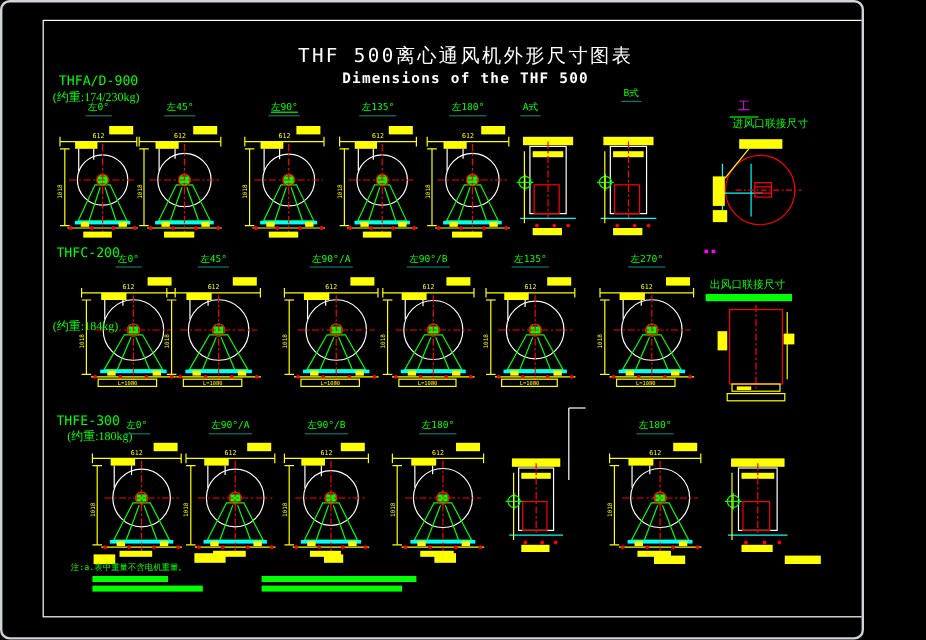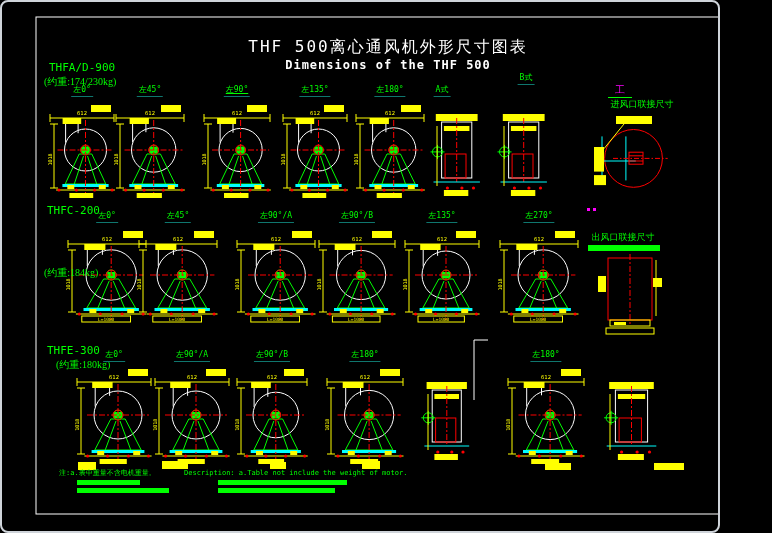--- a/index.html
+++ b/index.html
@@ -662,21 +662,20 @@
   <div class="abs model" style="left:45px;top:203px;">THFC-200</div>
   <div class="abs weight" style="left:42px;top:217px;margin-top:48px;">(约重:184kg)</div>
   <div class="abs model" style="left:45px;top:343px;">THFE-300</div>
   <div class="abs weight" style="left:54px;top:357px;">(约重:180kg)</div>
 
   <div class="abs marker" style="left:618px;top:82px;">工</div>
   <div class="abs seclabel" style="left:640px;top:97px;">进风口联接尺寸</div>
   <div class="abs seclabel" style="left:621px;top:230px;font-family:Liberation Serif, serif;">出风口联接尺寸</div>
 
   <div class="abs note" style="left:57px;top:467px;">注:a.表中重量不含电机重量。</div>
-  <div class="abs note" style="left:182px;top:467px;">Description: a.Table not include the weight of motor.</div>
 <div class="vlabel" style="left: 80px; top: 84px;">左0°</div>
     <div class="vlabel" style="left: 148px; top: 84px;">左45°</div>
     <div class="vlabel" style="left: 235px; top: 84px; text-decoration: underline;">左90°</div>
     <div class="vlabel" style="left: 313px; top: 84px;">左135°</div>
     <div class="vlabel" style="left: 388px; top: 84px;">左180°</div>
     <div class="vlabel" style="left: 440px; top: 84px;">A式</div>
     <div class="vlabel" style="left: 524px; top: 72px;">B式</div>
     <div class="vlabel" style="left: 105px; top: 210px;">左0°</div>
     <div class="vlabel" style="left: 176px; top: 210px;">左45°</div>
     <div class="vlabel" style="left: 274px; top: 210px;">左90°/A</div>

